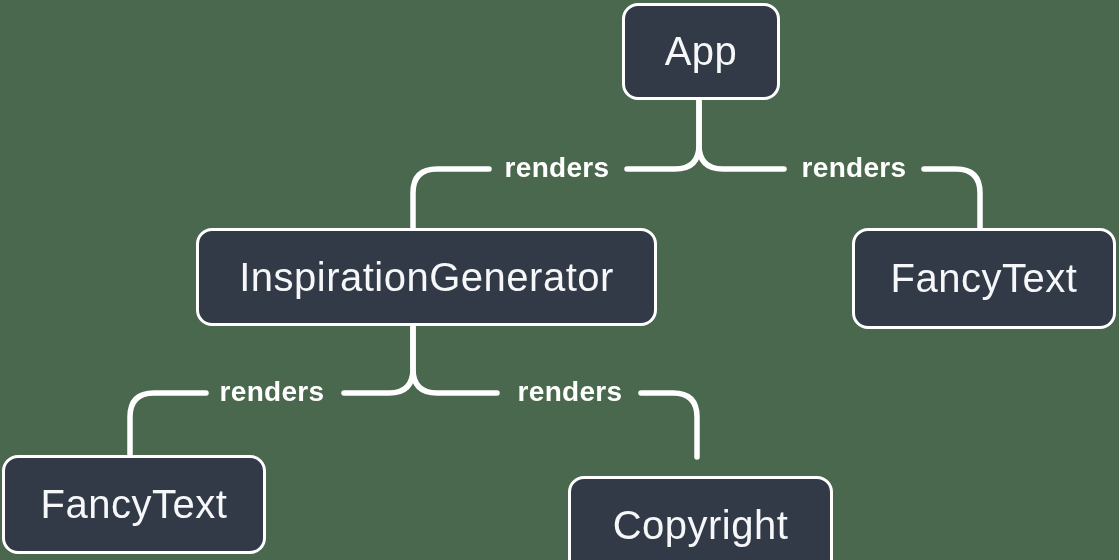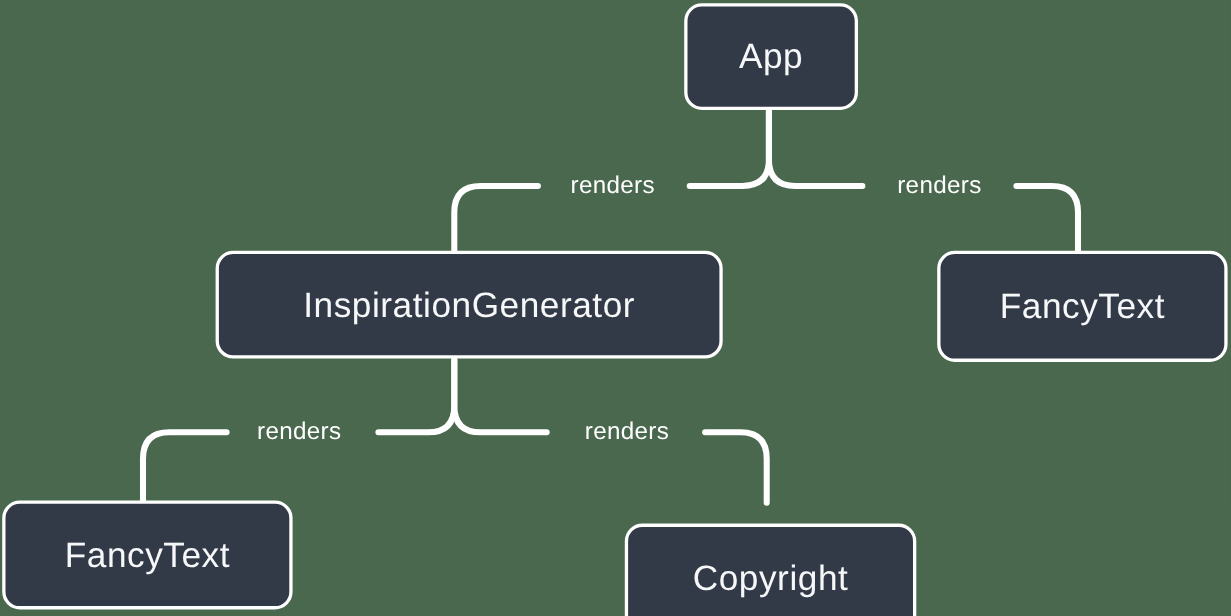--- a/index.html
+++ b/index.html
@@ -28,39 +28,39 @@
     stroke-width: 5.5;
     stroke-linecap: round;
   }
   .node {
     position: absolute;
     box-sizing: border-box;
     background: #333A47;
     border: 3.5px solid #FFFFFF;
     border-radius: 16px;
     color: #F6F7F9;
-    font-size: 32px;
+    font-size: 40px;
     font-weight: 400;
     display: flex;
     align-items: center;
     justify-content: center;
     white-space: nowrap;
     letter-spacing: 0.5px;
   }
   .node-app          { left: 622px; top: 3px;   width: 158px; height: 97px;  }
   .node-ig           { left: 196px; top: 228px; width: 461px; height: 98px;  }
   .node-fancy-right  { left: 852px; top: 228px; width: 264px; height: 101px; }
   .node-fancy-left   { left: 2px;   top: 455px; width: 264px; height: 99px;  }
   .node-copyright    { left: 568px; top: 476px; width: 265px; height: 99px;  }
   .edge-label {
     position: absolute;
     transform: translate(-50%, -50%);
     color: #FFFFFF;
-    font-size: 22px;
-    font-weight: 400;
+    font-size: 28px;
+    font-weight: 700;
     white-space: nowrap;
     letter-spacing: 0.3px;
   }
   .edge-label-1 { left: 557px; top: 168px; }
   .edge-label-2 { left: 854px; top: 168px; }
   .edge-label-3 { left: 272px; top: 392px; }
   .edge-label-4 { left: 570px; top: 392px; }
 </style>
 </head>
 <body>

